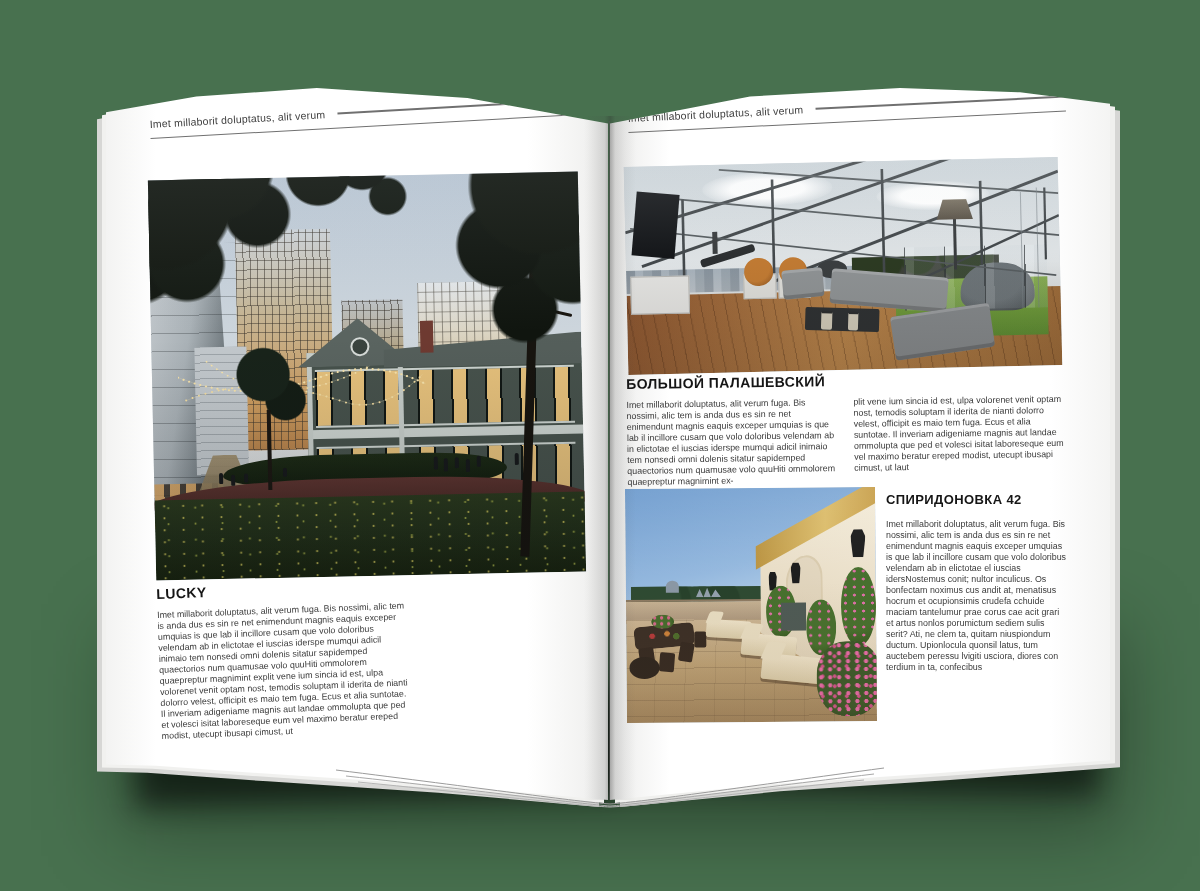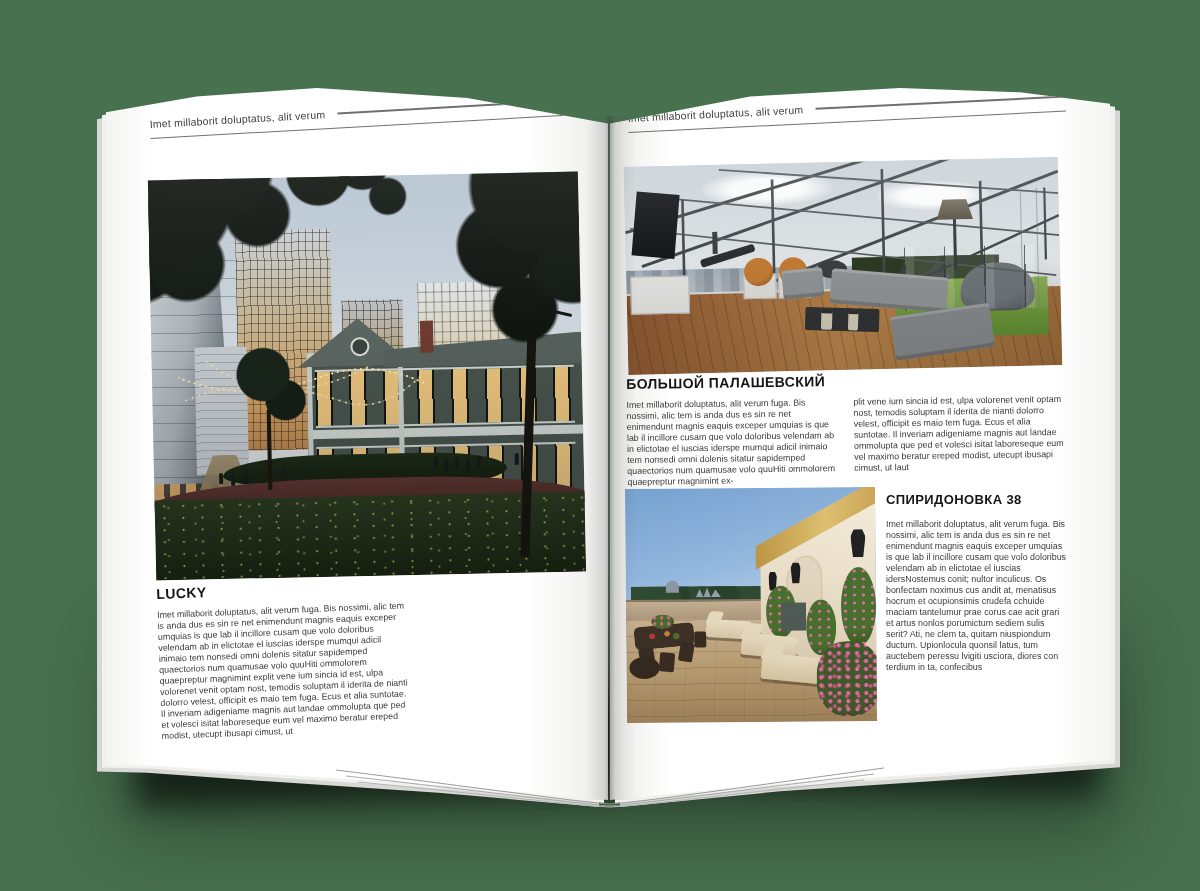--- a/index.html
+++ b/index.html
@@ -403,21 +403,21 @@
         </div>
       <div class="lounger lg3">
           <div class="lounger-back"></div>
         </div>
       <div class="flowers-l"></div>
       <div class="flowers-br"></div>
       <div class="tone p3-tone"></div>
     </div>
 
     <div class="article article-spir">
-      <h2 class="title title-sm">СПИРИДОНОВКА 38</h2>
+      <h2 class="title title-sm">СПИРИДОНОВКА 42</h2>
       <div class="body-text">Imet millaborit doluptatus, alit verum fuga. Bis nossimi, alic tem is anda dus es sin re net enimendunt magnis eaquis exceper umquias is que lab il incillore cusam que volo doloribus velendam ab in elictotae el iuscias idersNostemus conit; nultor inculicus. Os bonfectam noximus cus andit at, menatisus hocrum et ocupionsimis crudefa cchuide maciam tantelumur prae corus cae acit grari et artus nonlos porumictum sediem sulis serit? Ati, ne clem ta, quitam niuspiondum ductum. Upionlocula quonsil latus, tum auctebem peressu lvigiti usciora, diores con terdium in ta, confecibus</div>
     </div>
   </div>
 
   <div class="spine-shade"></div>
   <div class="spine-line"></div>
   <svg class="bottom-curves" viewBox="0 0 560 46">
     <path d="M6,8 C150,26 250,40 280,42" fill="none" stroke="#9b9b9b" stroke-width="1"></path>
     <path d="M280,42 C312,40 420,24 554,6" fill="none" stroke="#9b9b9b" stroke-width="1"></path>
     <path d="M16,14 C160,30 252,42 280,44" fill="none" stroke="#a8a8a8" stroke-width="1"></path>

